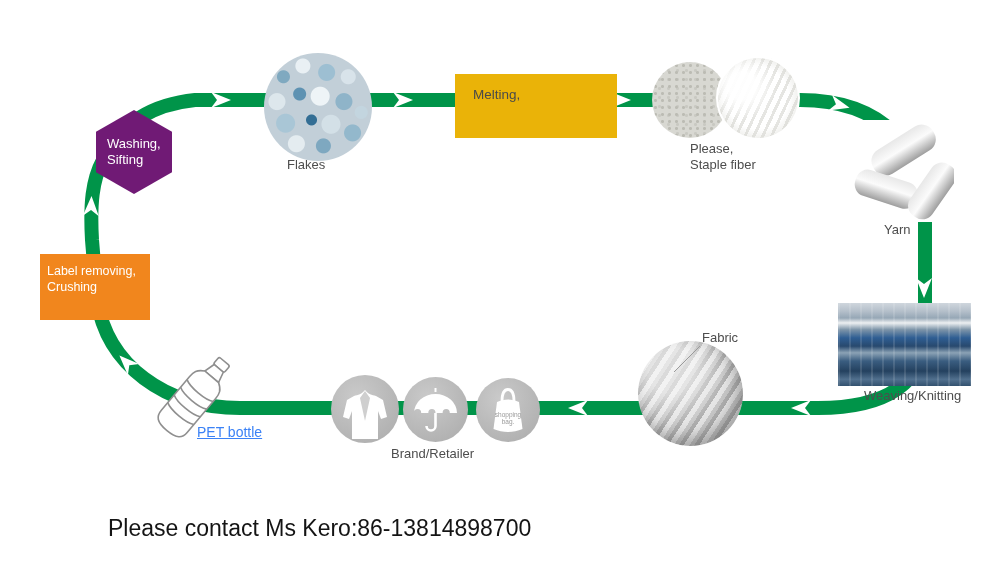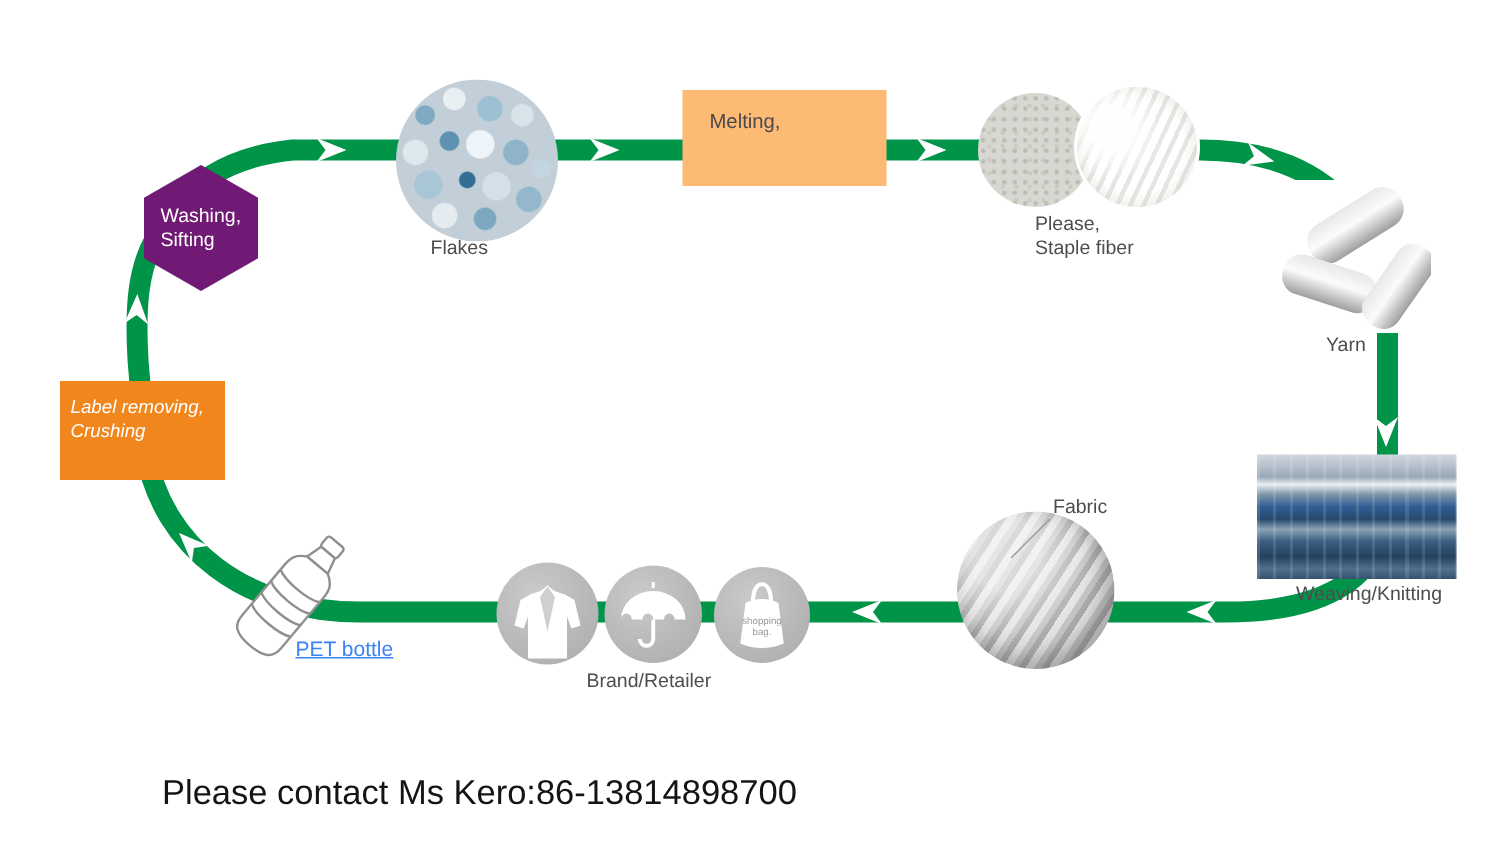--- a/index.html
+++ b/index.html
@@ -11,24 +11,24 @@
   svg.layer{position:absolute;left:0;top:0;}
   
   .hexagon{
     left:96px;top:110px;width:76px;height:84px;background:#701a75;
     clip-path:polygon(50% 0,100% 26%,100% 74%,50% 100%,0 74%,0 26%);
     color:#fff;font-size:13px;line-height:16px;
     display:flex;flex-direction:column;justify-content:center;padding-left:11px;box-sizing:border-box;
   }
   .orangebox{
     left:40px;top:254px;width:110px;height:66px;background:#F1861D;color:#fff;
-    font-size:12.5px;line-height:16px;padding:9px 0 0 7px;box-sizing:border-box;font-style:italic;
+    font-size:12.5px;line-height:16px;padding:9px 0 0 7px;box-sizing:border-box;
   }
   .yellowbox{
-    left:455px;top:60px;width:136px;height:64px;background:#fdba74;color:#4a4a4a;
+    left:455px;top:74px;width:162px;height:64px;background:#eab308;color:#4a4a4a;
     font-size:13.5px;line-height:22px;padding:10px 0 0 18px;box-sizing:border-box;
   }
   
   .circle{border-radius:50%;}
   .flakes{
     left:264px;top:53px;width:108px;height:108px;
     background-color:#c2cfd8;
     background-image:
       radial-gradient(circle at 18% 22%, #7fa9c0 0 6px, transparent 7px),
       radial-gradient(circle at 36% 12%, #e9f0f4 0 7px, transparent 8px),

